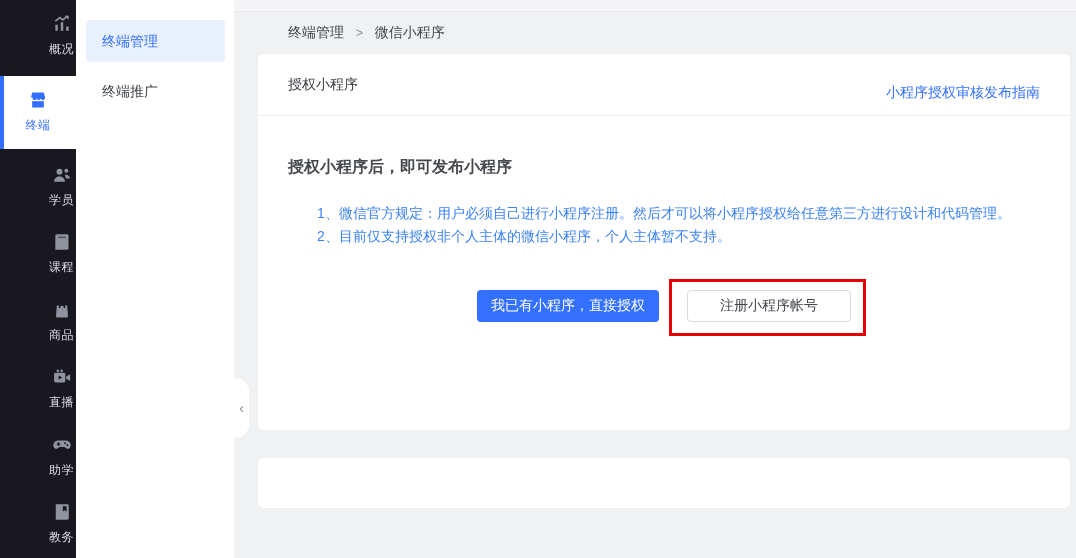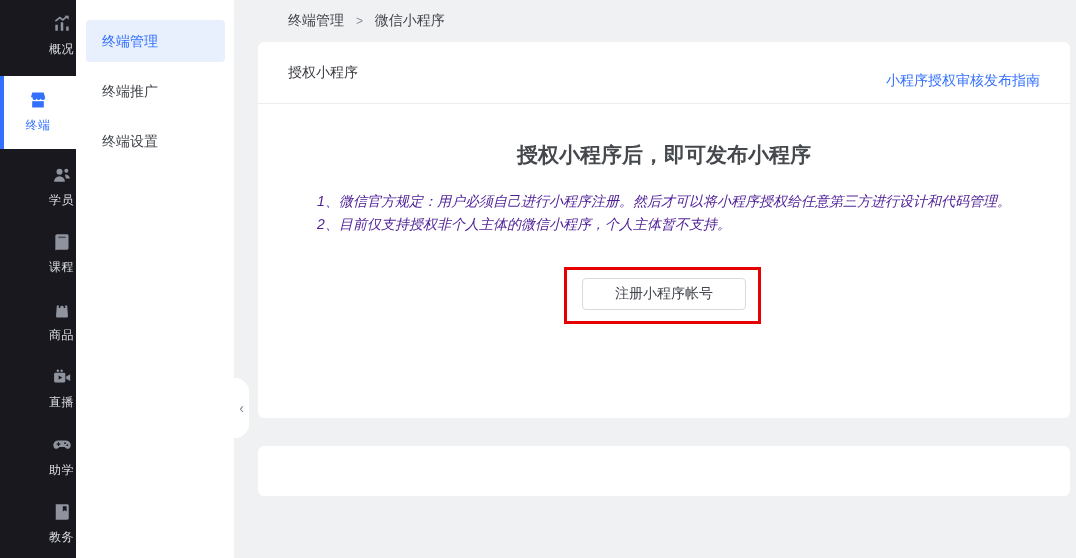--- a/index.html
+++ b/index.html
@@ -27,40 +27,40 @@
 
   
   .collapse-tab {
     position:absolute; left:234px; top:378px; width:15px; height:60px;
     background:#ffffff; border-radius:0 14px 14px 0;
     display:flex; align-items:center; justify-content:center;
     color:#7d8694; font-size:14px; cursor:pointer; z-index:5;
   }
 
   
-  .main { flex:1; display:flex; flex-direction:row; min-width:0; }
+  .main { flex:1; display:flex; flex-direction:column; min-width:0; }
   .topbar { height:12px; background:#f4f4f6; border-bottom:1px solid #e6e7e9; }
   .content { flex:1; padding:10px 6px 0 24px; }
 
   .breadcrumb { height:20px; line-height:20px; margin:0 0 12px 30px; color:#42464d; }
   .breadcrumb .sep { color:#8a8f99; margin:0 8px; font-size:12px; }
   .crumb { cursor:pointer; }
 
   .card { background:#ffffff; border-radius:6px; }
   .card-header {
     display:flex; align-items:center; justify-content:space-between;
     padding:0 30px; border-bottom:1px solid #ebedf0;text-align:center;
   }
   .card-auth .card-header { height:62px; }
   .card-title { color:#383b40; font-weight:500; }
   .guide-link { color:#3370ff; cursor:pointer; text-decoration:none;margin-top:16px; }
 
   .card-auth .card-body { padding:36px 30px 108px; }
-  .auth-heading { text-align:center; font-size:21px; font-weight:600; color:#45484d; line-height:30px; }
-  .auth-notes { width:fit-content; margin:20px auto 0; color:#4c1d95; line-height:23px;font-style:italic; }
+  .auth-heading { font-size:16px; font-weight:600; color:#45484d; line-height:30px; }
+  .auth-notes { width:fit-content; margin:20px auto 0; color:#3b82f6; line-height:23px; }
   .btn-row { margin-top:42px; display:flex; justify-content:center; align-items:center; gap:28px; }
   .btn { height:32px; border-radius:4px; font-size:14px; display:inline-flex; align-items:center; justify-content:center; cursor:pointer; border:none; font-family:inherit; }
   .btn-primary { background:#3370ff; color:#ffffff; padding:0 14px; }
   .btn-plain { background:#ffffff; color:#42464d; border:1px solid #d8dadc; padding:0 32px; }
   .anno-wrap { position:relative; display:inline-flex; }
   .highlight-box { position:absolute; top:-11px; right:-15px; bottom:-14px; left:-18px; border:3px solid #e60000; pointer-events:none; }
 
   .card-tester { margin-top:28px; }
   .card-tester .card-header { height:50px; }
   .card-tester .card-body { height:50px; }
@@ -158,21 +158,20 @@
           </svg>
       </span>
       <span class="rlabel">教务</span>
     </div>
 
   </aside>
 
   <aside class="submenu">
     <div class="submenu-item active">终端管理</div>
     <div class="submenu-item">终端推广</div>
-    <div class="submenu-item">终端设置</div>
   </aside>
 
   <main class="main">
     <div class="topbar"></div>
     <div class="content">
 
       <nav class="breadcrumb">
         <span class="crumb">终端管理</span>
         <span class="sep">&gt;</span>
         <span class="crumb">微信小程序</span>
@@ -183,20 +182,21 @@
           <span class="card-title">授权小程序</span>
           <a class="guide-link">小程序授权审核发布指南</a>
         </header>
         <div class="card-body">
           <h1 class="auth-heading">授权小程序后，即可发布小程序</h1>
           <div class="auth-notes">
             <p>1、微信官方规定：用户必须自己进行小程序注册。然后才可以将小程序授权给任意第三方进行设计和代码管理。</p>
             <p>2、目前仅支持授权非个人主体的微信小程序，个人主体暂不支持。</p>
           </div>
           <div class="btn-row">
+            <button class="btn btn-primary">我已有小程序，直接授权</button>
             <span class="anno-wrap">
               <button class="btn btn-plain">注册小程序帐号</button>
               <span class="highlight-box"></span>
             </span>
           </div>
         </div>
       </section>
 
       <section class="card card-tester">
         <div class="card-body"></div>

